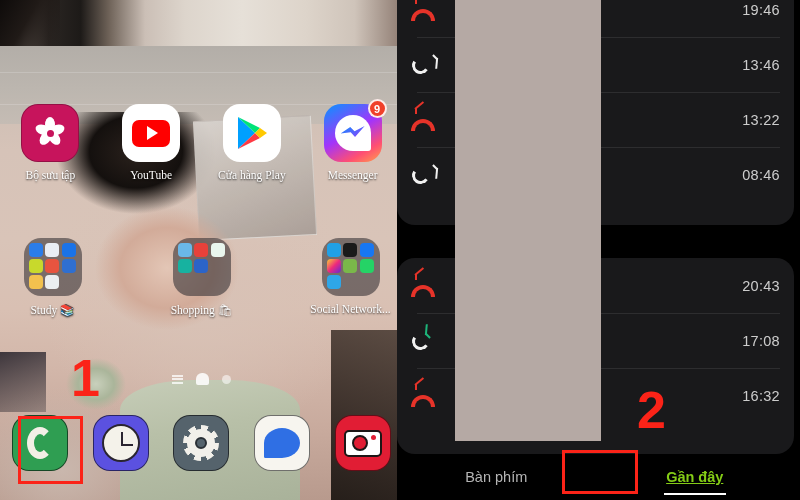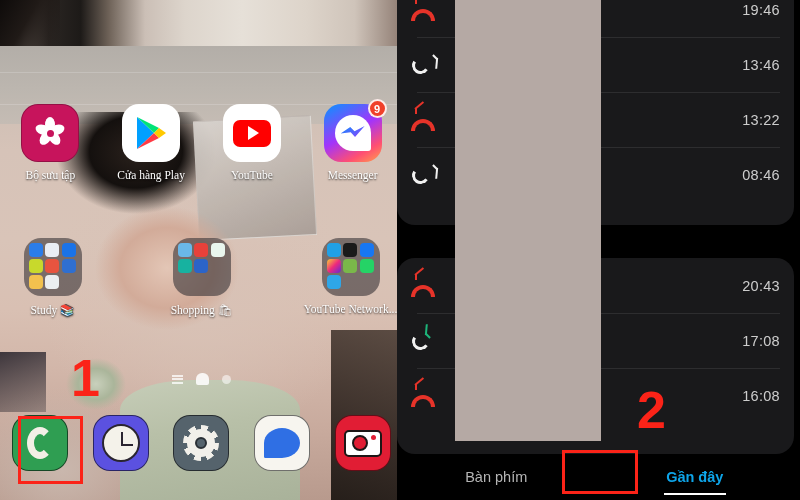--- a/index.html
+++ b/index.html
@@ -167,21 +167,21 @@
   .in-arr{ right:0; top:0; color:#f0f0f0; transform:rotate(135deg); }
   .out-arr{ right:0; top:0; color:#1db47a; transform:rotate(-45deg); }
 
   
   #redact{ position:absolute; left:455px; top:0; width:146px; height:441px; background:#b5a9a4; }
 
   
   .tabs{ position:absolute; left:403px; top:454px; width:397px; height:46px; background:#000;
          display:flex; align-items:center; }
   .tab{ flex:1; text-align:center; font-size:14.5px; color:#b5b5b5; position:relative; }
-  .tab.active{ color:#0ea5e9; font-weight:bold; }
+  .tab.active{ color:#84cc16; font-weight:bold;text-decoration:underline; }
   .tab.active:after{ content:""; position:absolute; left:50%; transform:translateX(-50%);
                      bottom:-10px; width:62px; height:2.5px; background:#fff; }
 </style>
 </head>
 <body>
 
 <div id="root">
 
   <div id="home">
     <div class="wp wp-base"></div>
@@ -209,38 +209,38 @@
               <i></i>
               <i></i>
               <i></i>
               <b></b>
             </div>
         </div>
         <div class="app-label">Bộ sưu tập</div>
       </div>
 
       <div class="cell">
+        <div class="icon-sq ic-yt">
+          <div class="yt-box">
+              <div class="yt-tri"></div>
+            </div>
+        </div>
+        <div class="app-label">YouTube</div>
+      </div>
+
+      <div class="cell">
         <div class="icon-sq ic-play">
           <svg width="32" height="34" viewBox="0 0 32 34">
             <polygon points="2,1 19,17 2,33" fill="#00a0ff"></polygon>
             <polygon points="2,1 24,12 19,17" fill="#00e377"></polygon>
             <polygon points="19,17 24,22 2,33" fill="#ff3a44"></polygon>
             <polygon points="24,12 31,17 24,22 19,17" fill="#ffc900"></polygon>
           </svg>
         </div>
         <div class="app-label">Cửa hàng Play</div>
-      </div>
-
-      <div class="cell">
-        <div class="icon-sq ic-yt">
-          <div class="yt-box">
-              <div class="yt-tri"></div>
-            </div>
-        </div>
-        <div class="app-label">YouTube</div>
       </div>
 
       <div class="cell">
         <div class="icon-sq ic-msg">
           <div class="msg-bubble">
               <div class="msg-bolt"></div>
             </div>
           <div class="badge">9</div>
         </div>
         <div class="app-label">Messenger</div>
@@ -285,21 +285,21 @@
           <div class="mini" style="background:#21a0e6"></div>
           <div class="mini" style="background:#1a1a1a"></div>
           <div class="mini" style="background:#1877f2"></div>
           <div class="mini" style="background:linear-gradient(135deg,#f9ce34,#ee2a7b,#6228d7)"></div>
           <div class="mini" style="background:#7ab84a"></div>
           <div class="mini" style="background:#25d366"></div>
           <div class="mini" style="background:#2ea6e8"></div>
           <div class="mini" style="background:transparent"></div>
           <div class="mini" style="background:transparent"></div>
         </div>
-        <div class="app-label">YouTube Network...</div>
+        <div class="app-label">Social Network...</div>
       </div>
     </div>
 
     <div class="pager">
       <div class="pg-lines">
           <s></s>
           <s></s>
           <s></s>
         </div>
       <div class="pg-home"></div>
@@ -400,21 +400,21 @@
         </div>
         <div class="ctime">17:08</div>
       </div>
       <div class="crow">
         <div class="ctype">
           <div class="g">
               <div class="hs-miss"></div>
               <div class="arr miss-arr"></div>
             </div>
         </div>
-        <div class="ctime">16:08</div>
+        <div class="ctime">16:32</div>
       </div>
     </div>
 
     <div class="tabs" style="left:0;">
       <div class="tab">Bàn phím</div>
       <div class="tab active">Gần đây</div>
     </div>
   </div>
 
   <div id="redact"></div>

